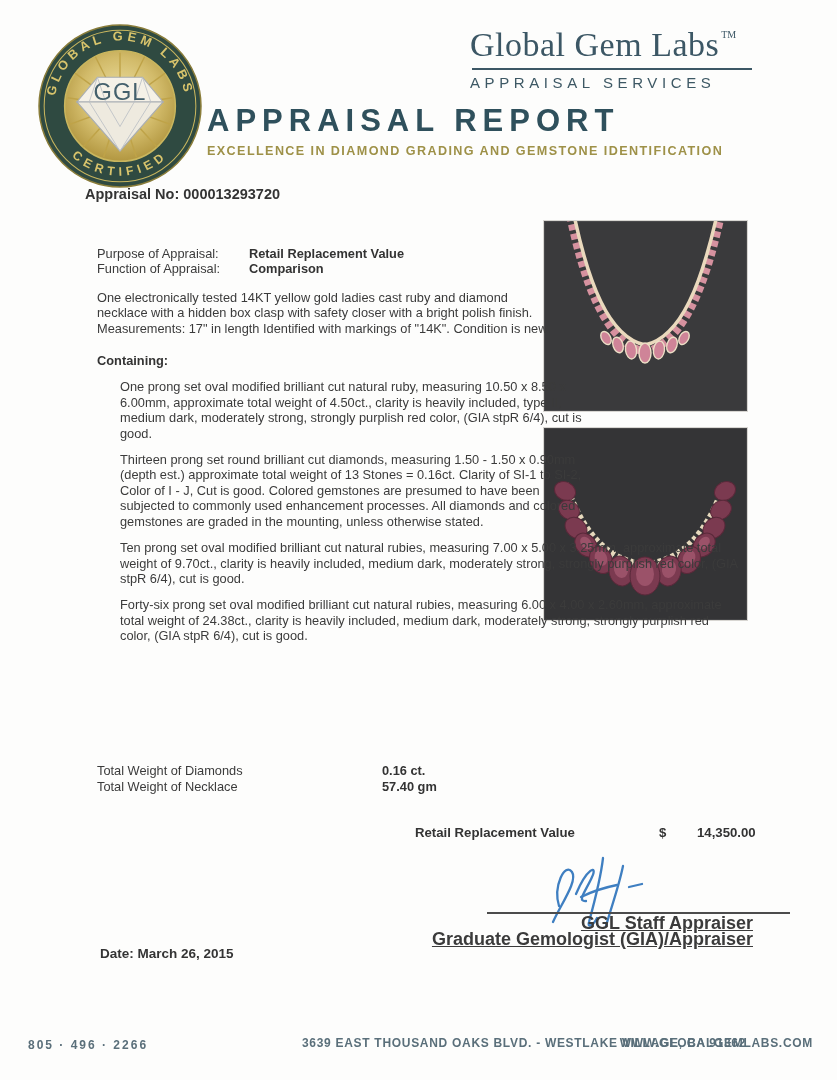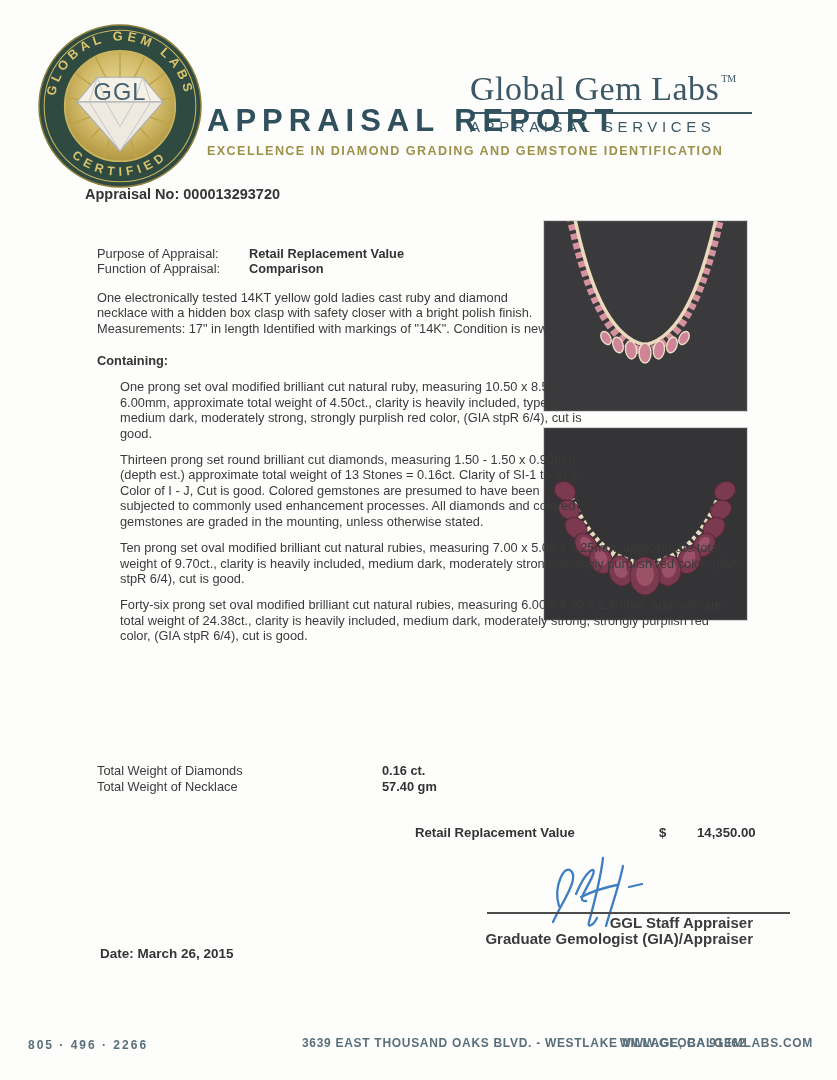--- a/index.html
+++ b/index.html
@@ -8,21 +8,21 @@
     position:relative; width:837px; height:1080px; margin:0 auto;
     background:#fdfdfc; overflow:hidden;
     font-family:"Liberation Sans", sans-serif; color:#3b3b3b;
   }
 
   
   .seal { position:absolute; left:38px; top:24px; width:164px; height:164px; }
   .brand { position:absolute; left:470px; top:26px; width:300px; }
   .brand-name {
     font-family:"Liberation Serif", serif; font-size:34px; color:#3c5765;
-    letter-spacing:.5px; white-space:nowrap;margin-top:44px;
+    letter-spacing:.5px; white-space:nowrap;
   }
   .brand-tm { font-size:10px; vertical-align:18px; letter-spacing:0; margin-left:2px; }
   .brand-rule { border-top:2px solid #3c5765; margin:4px 0 4px 2px; width:280px; }
   .brand-services {
     font-size:15px; letter-spacing:4.6px; color:#3d5864; font-weight:500; white-space:nowrap;
   }
   .title-block { position:absolute; left:207px; top:103px; width:560px; }
   .report-title {
     font-size:31px; font-weight:bold; letter-spacing:6px; color:#2f505c; white-space:nowrap;
   }
@@ -54,21 +54,21 @@
   .tlabel { width:285px; flex:none; }
   .tvalue { font-weight:bold; color:#333; }
   .valuation-label { position:absolute; left:415px; top:825px; font-size:13.2px; font-weight:bold; color:#333; }
   .valuation-currency { position:absolute; left:659px; top:825px; font-size:13.2px; font-weight:bold; color:#333; }
   .valuation-amount { position:absolute; left:697px; top:825px; font-size:13.2px; font-weight:bold; color:#333; }
 
   
   .sig-strokes { position:absolute; left:543px; top:852px; width:120px; height:78px; }
   .sig-line { position:absolute; left:487px; top:912px; width:303px; border-top:2px solid #4c4c4c; }
   .sig-names { position:absolute; left:400px; top:915px; width:353px; text-align:right;
-               font-size:15px; font-weight:bold; color:#3b3b3b; line-height:16px; }
+               font-size:18px; font-weight:bold; color:#3b3b3b; line-height:16px;text-decoration:underline; }
   .date-line { position:absolute; left:100px; top:946px; font-size:13.5px; font-weight:bold; color:#343434; }
 
   
   .footer { position:absolute; left:0; top:1036px; width:837px; height:20px;
             font-size:12px; font-weight:bold; letter-spacing:.7px; color:#5a6f7a; }
   .footer-phone { position:absolute; left:28px; top:2px; letter-spacing:2px; }
   .footer-address { position:absolute; left:302px; top:0; }
   .footer-web { position:absolute; right:24px; top:0; }
 </style>
 </head>

